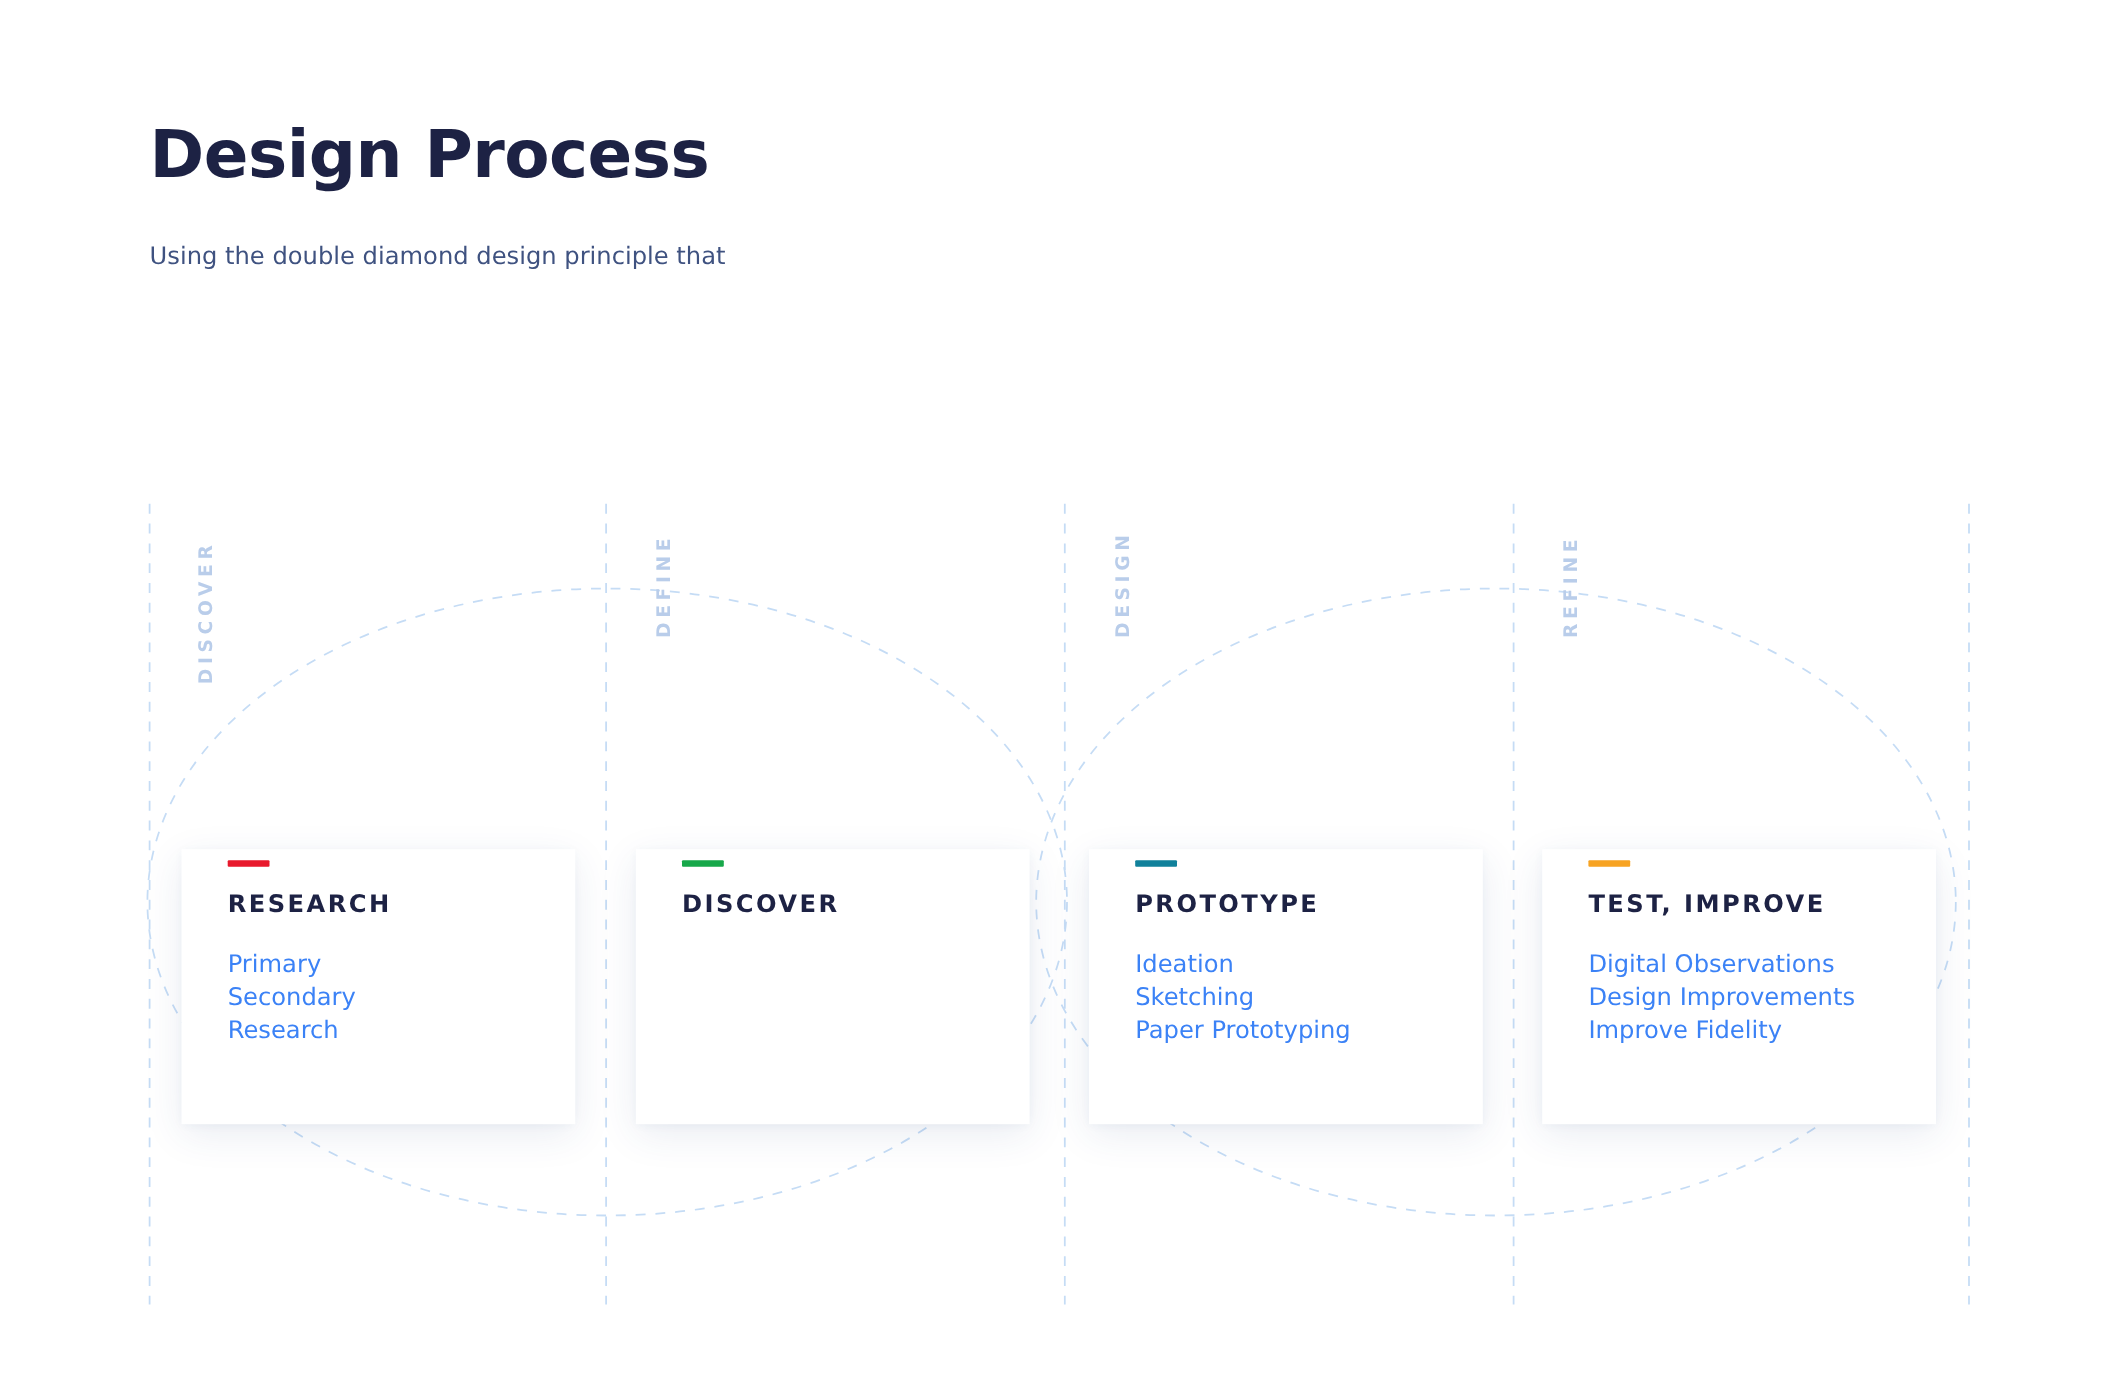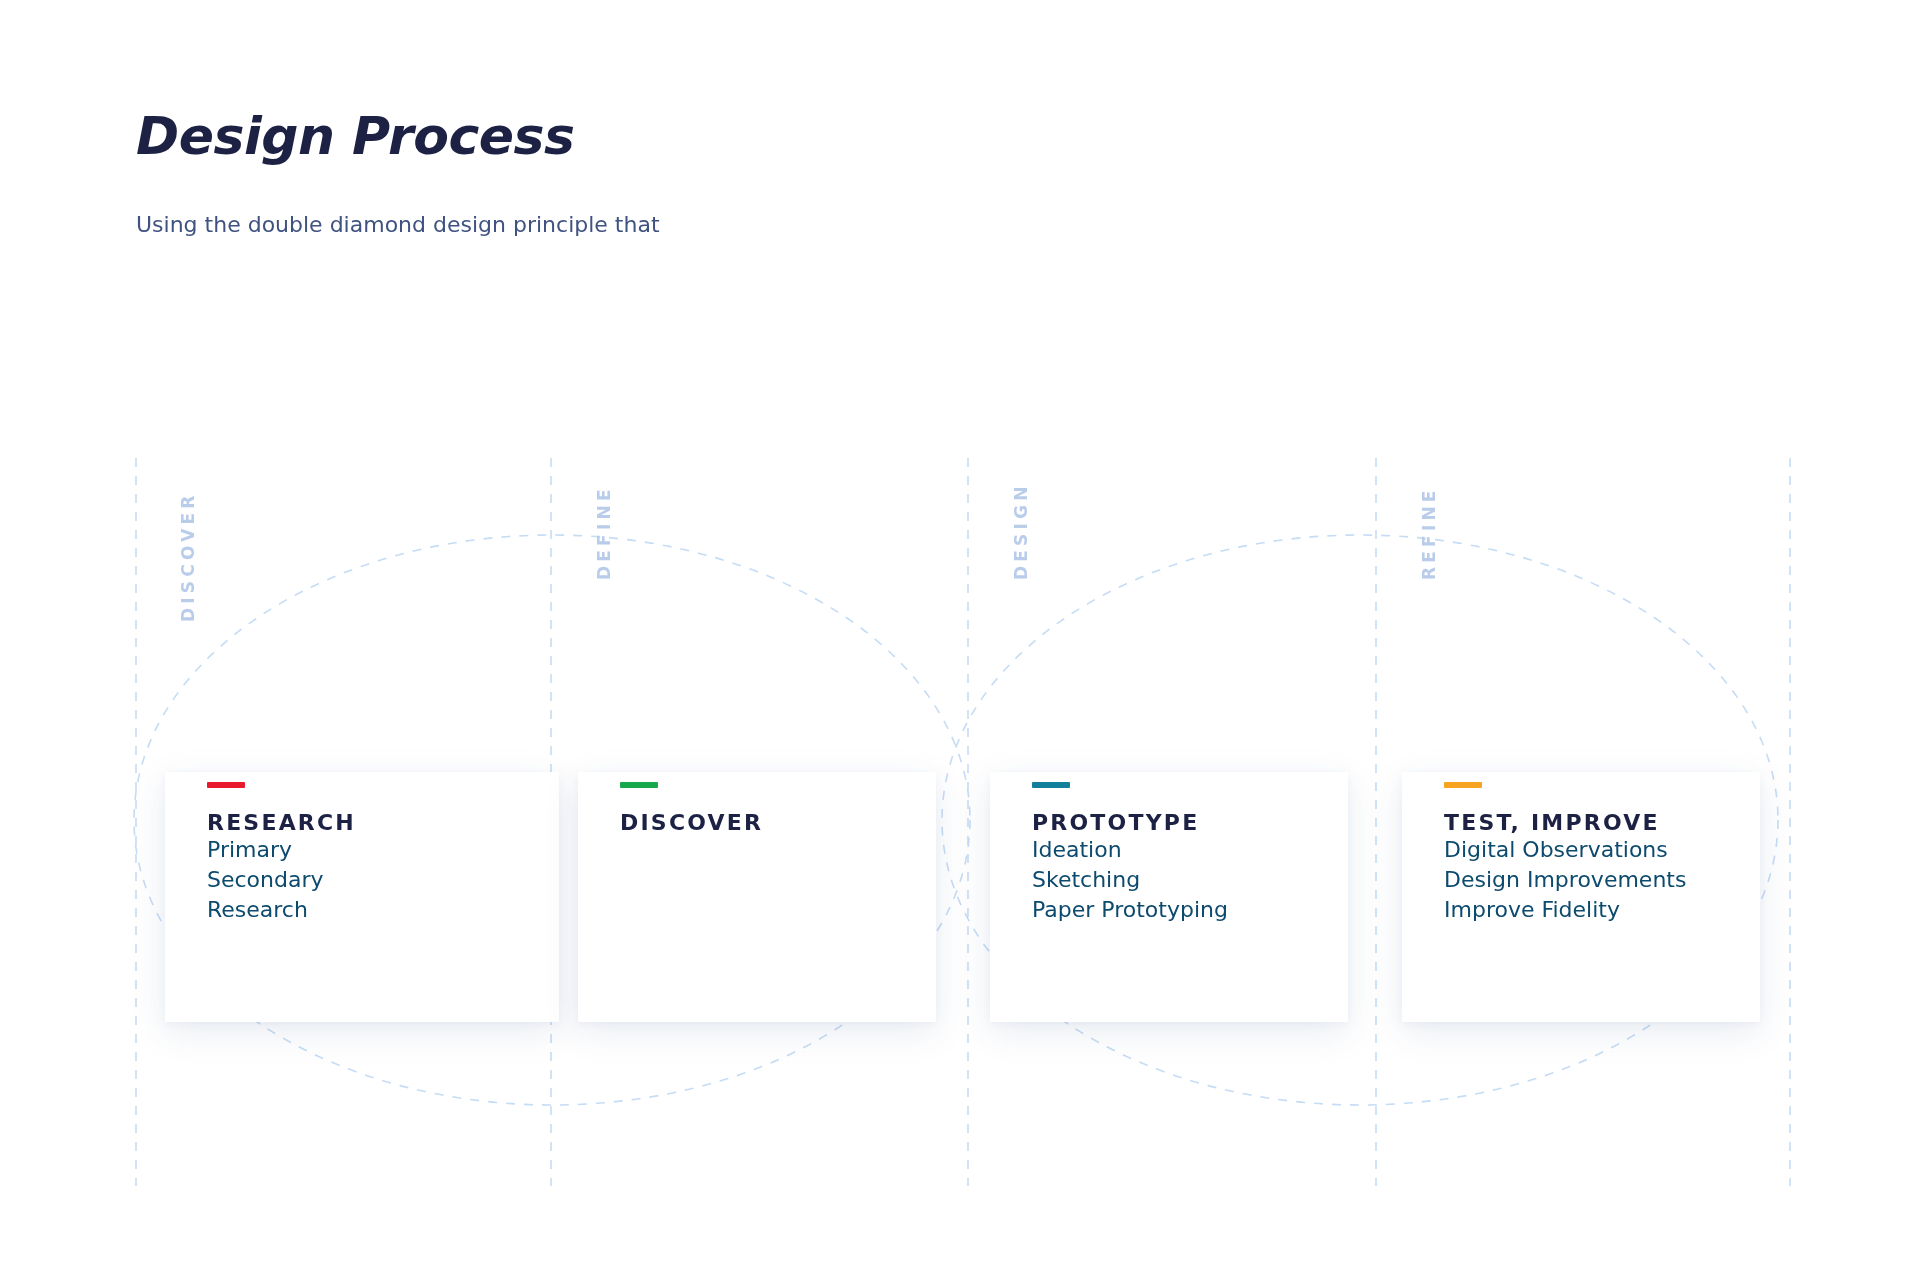--- a/index.html
+++ b/index.html
@@ -18,28 +18,27 @@
 
   
   #header {
     position: absolute;
     left: 136px;
     top: 108px;
     width: 900px;
   }
   #page-title {
     font-family: "DejaVu Sans", "Liberation Sans", sans-serif;
-    font-size: 52px;
+    font-size: 60px;
     font-weight: bold;
     color: #1d2244;
     letter-spacing: -0.5px;
     line-height: 1.1;
     margin: 0;
     white-space: nowrap;
-    font-style: italic;
   }
   #page-subtitle {
     margin-top: 42px;
     font-size: 22px;
     font-weight: 400;
     color: #3f5280;
     line-height: 1.62;
   }
   #page-subtitle .sub-line {
     display: block;
@@ -96,23 +95,24 @@
   }
   .card-title {
     margin-top: 22px;
     font-size: 22px;
     font-weight: bold;
     color: #1d2244;
     letter-spacing: 2.2px;
     white-space: nowrap;
   }
   .card-items {
+    margin-top: 28px;
     font-size: 22px;
     font-weight: 400;
-    color: #0c4a6e;
+    color: #3b82f6;
     line-height: 1.37;
   }
   .card-items .card-item {
     display: block;
     white-space: nowrap;
   }
 </style>
 </head>
 <body>
 
@@ -136,21 +136,21 @@
     <line x1="1376" y1="458" x2="1376" y2="1186" stroke="#c5dcf5" stroke-width="1.6" stroke-dasharray="9 9"></line>
     <line x1="1790" y1="458" x2="1790" y2="1186" stroke="#c5dcf5" stroke-width="1.6" stroke-dasharray="9 9"></line>
   </svg>
 </div>
 
 <div class="stage-label" style="left:178px; top:622px;">DISCOVER</div>
 <div class="stage-label" style="left:594px; top:580px;">DEFINE</div>
 <div class="stage-label" style="left:1011px; top:580px;">DESIGN</div>
 <div class="stage-label" style="left:1419px; top:580px;">REFINE</div>
 
-<div class="card" style="left:165px;padding-left:36px;">
+<div class="card" style="left:165px;">
   <div class="card-inner">
     <div class="card-accent" style="background: rgb(232, 25, 44);"></div>
     <div class="card-title">RESEARCH</div>
     <div class="card-items">
       <span class="card-item">Primary</span>
       <span class="card-item">Secondary</span>
       <span class="card-item">Research</span>
     </div>
   </div>
 </div>

